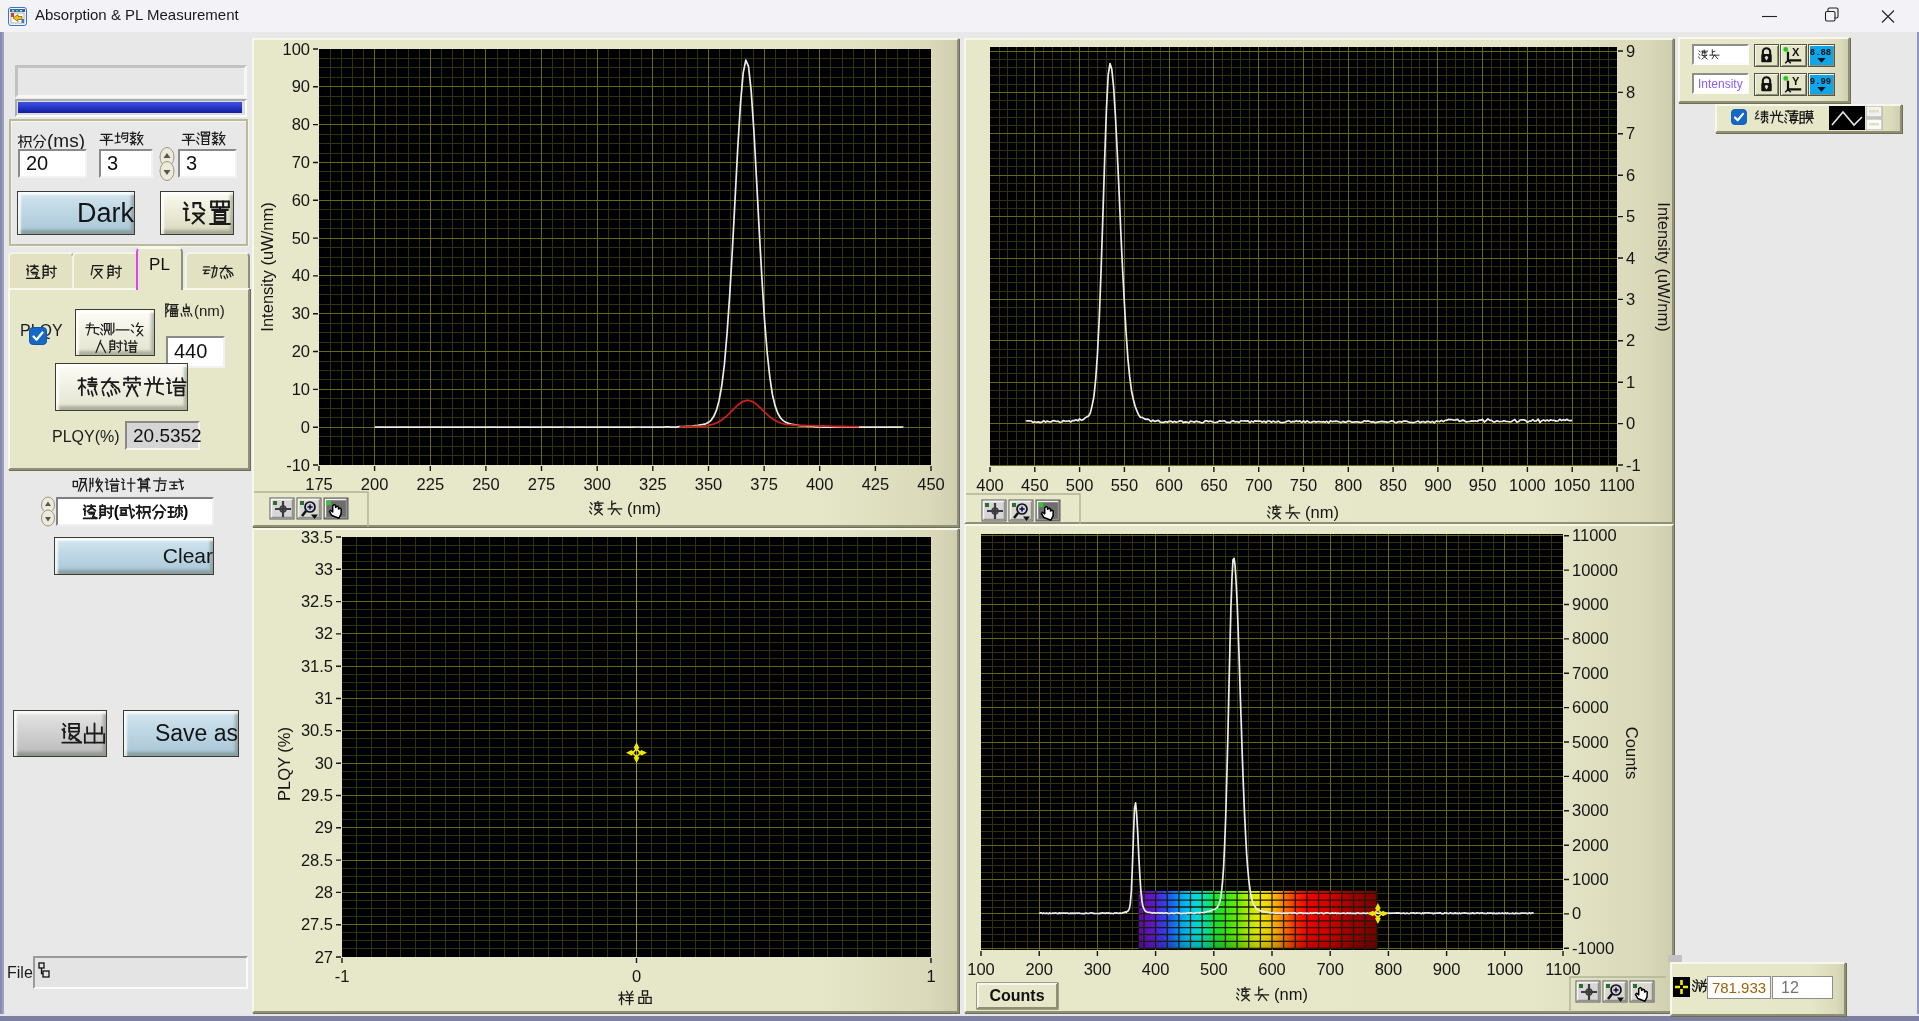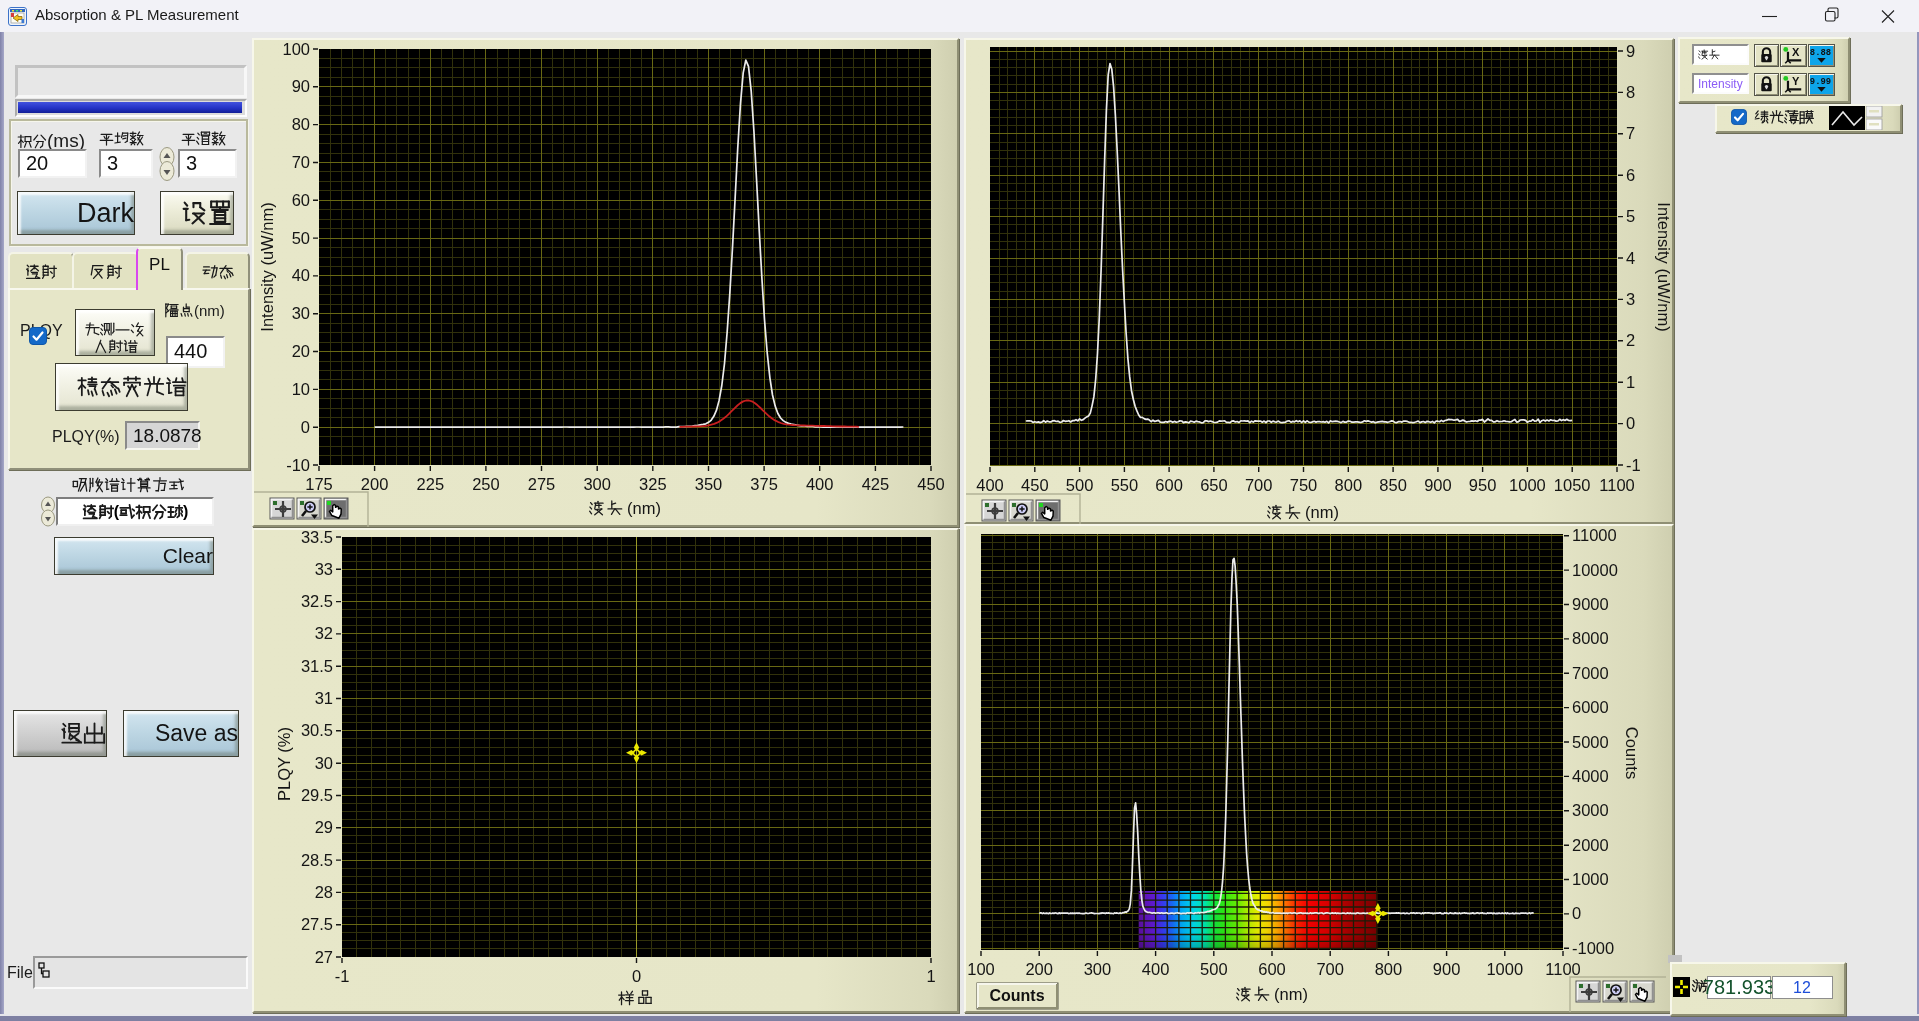--- a/index.html
+++ b/index.html
@@ -488,21 +488,21 @@
         <line x1="48" y1="54" x2="84" y2="54"></line>
         <line x1="84" y1="54" x2="84" y2="88"></line>
         <line x1="84" y1="88" x2="48" y2="88"></line>
         <line x1="48" y1="88" x2="48" y2="54"></line>
         <line x1="48" y1="70" x2="84" y2="70"></line>
       </g>
     </svg>
   </div>
 <div class="lab" style="left:52px;top:428px;font-size:16px">PLQY(%)</div>
 <div class="abs" style="left:125px;top:421px;width:71px;height:25px;background:#d5d5d5;border-top:2px solid #8a8a8a;border-left:2px solid #8a8a8a;border-bottom:2px solid #f6f6f0;border-right:2px solid #f6f6f0">
-<div style="position:absolute;left:6px;top:50%;transform:translateY(-52%);font-size:19px;color:#111">18.0878</div>
+<div style="position:absolute;left:6px;top:50%;transform:translateY(-52%);font-size:19px;color:#111">20.5352</div>
   </div>
 <div class="lab" style="left:72px;top:477px"><svg width="16" height="16" viewBox="0 0 100 100" style="display:inline-block;vertical-align:-0.12em">
       <g stroke="#1b1b1b" stroke-width="8" stroke-linecap="round" fill="none">
         <line x1="8" y1="28" x2="34" y2="28"></line>
         <line x1="34" y1="28" x2="34" y2="60"></line>
         <line x1="34" y1="60" x2="8" y2="60"></line>
         <line x1="8" y1="60" x2="8" y2="28"></line>
         <line x1="46" y1="10" x2="88" y2="10"></line>
         <line x1="60" y1="10" x2="52" y2="50"></line>
         <line x1="52" y1="50" x2="40" y2="88"></line>
@@ -1250,16 +1250,16 @@
         <line x1="54" y1="34" x2="96" y2="34"></line>
         <line x1="62" y1="34" x2="58" y2="56"></line>
         <line x1="58" y1="56" x2="50" y2="84"></line>
         <line x1="64" y1="52" x2="88" y2="52"></line>
         <line x1="88" y1="52" x2="84" y2="78"></line>
         <line x1="84" y1="78" x2="70" y2="88"></line>
         <line x1="74" y1="40" x2="74" y2="52"></line>
       </g>
     </svg></div>
 <div class="cell" style="left:1707px;top:976px;width:62px;height:21px;display:flex;align-items:center;justify-content:center">
-    <span style="font-size:20px;color:#14532d">781.933</span>
+    <span style="font-size:15px;color:#a16207">781.933</span>
   </div>
 <div class="cell" style="left:1772px;top:976px;width:59px;height:21px;display:flex;align-items:center">
-    <span style="font-size:16px;color:#1d4ed8;margin-left:20px">12</span>
+    <span style="font-size:16px;color:#737373;margin-left:8px">12</span>
   </div>
 </body></html>

